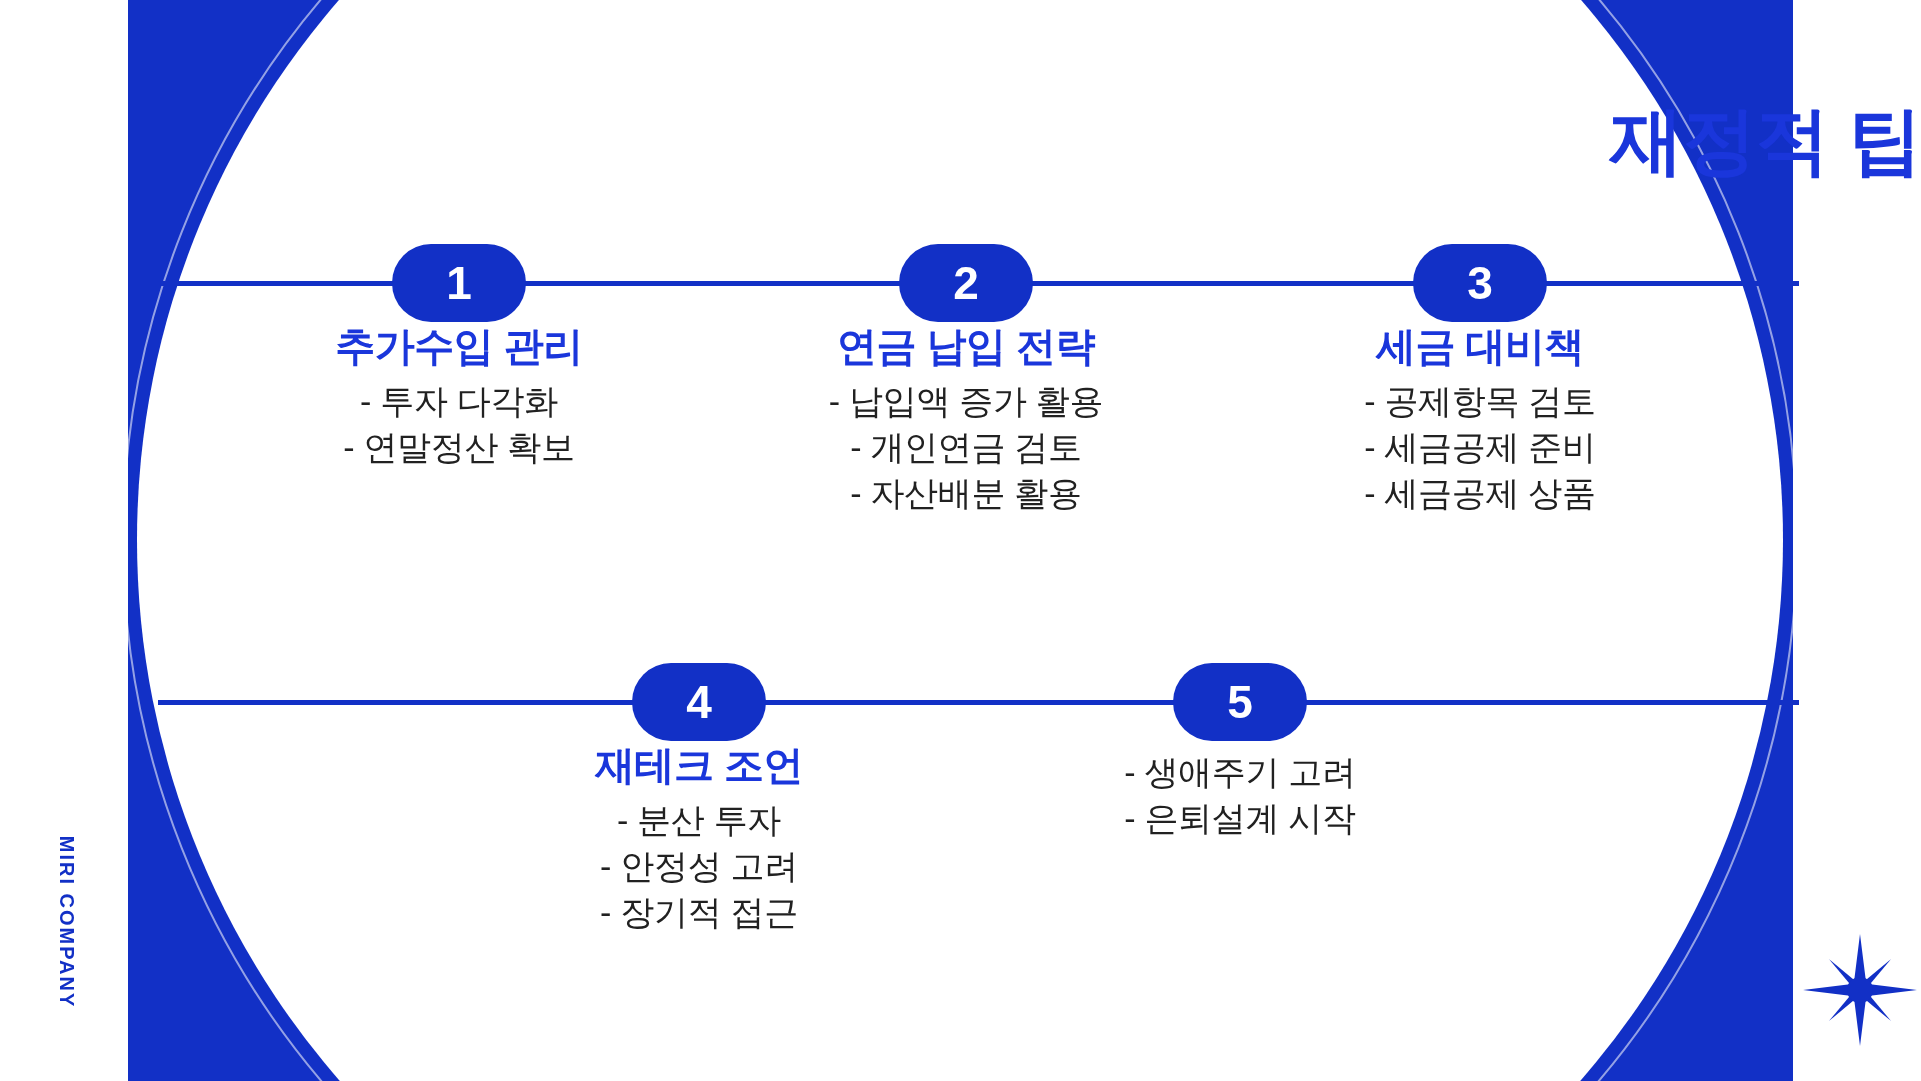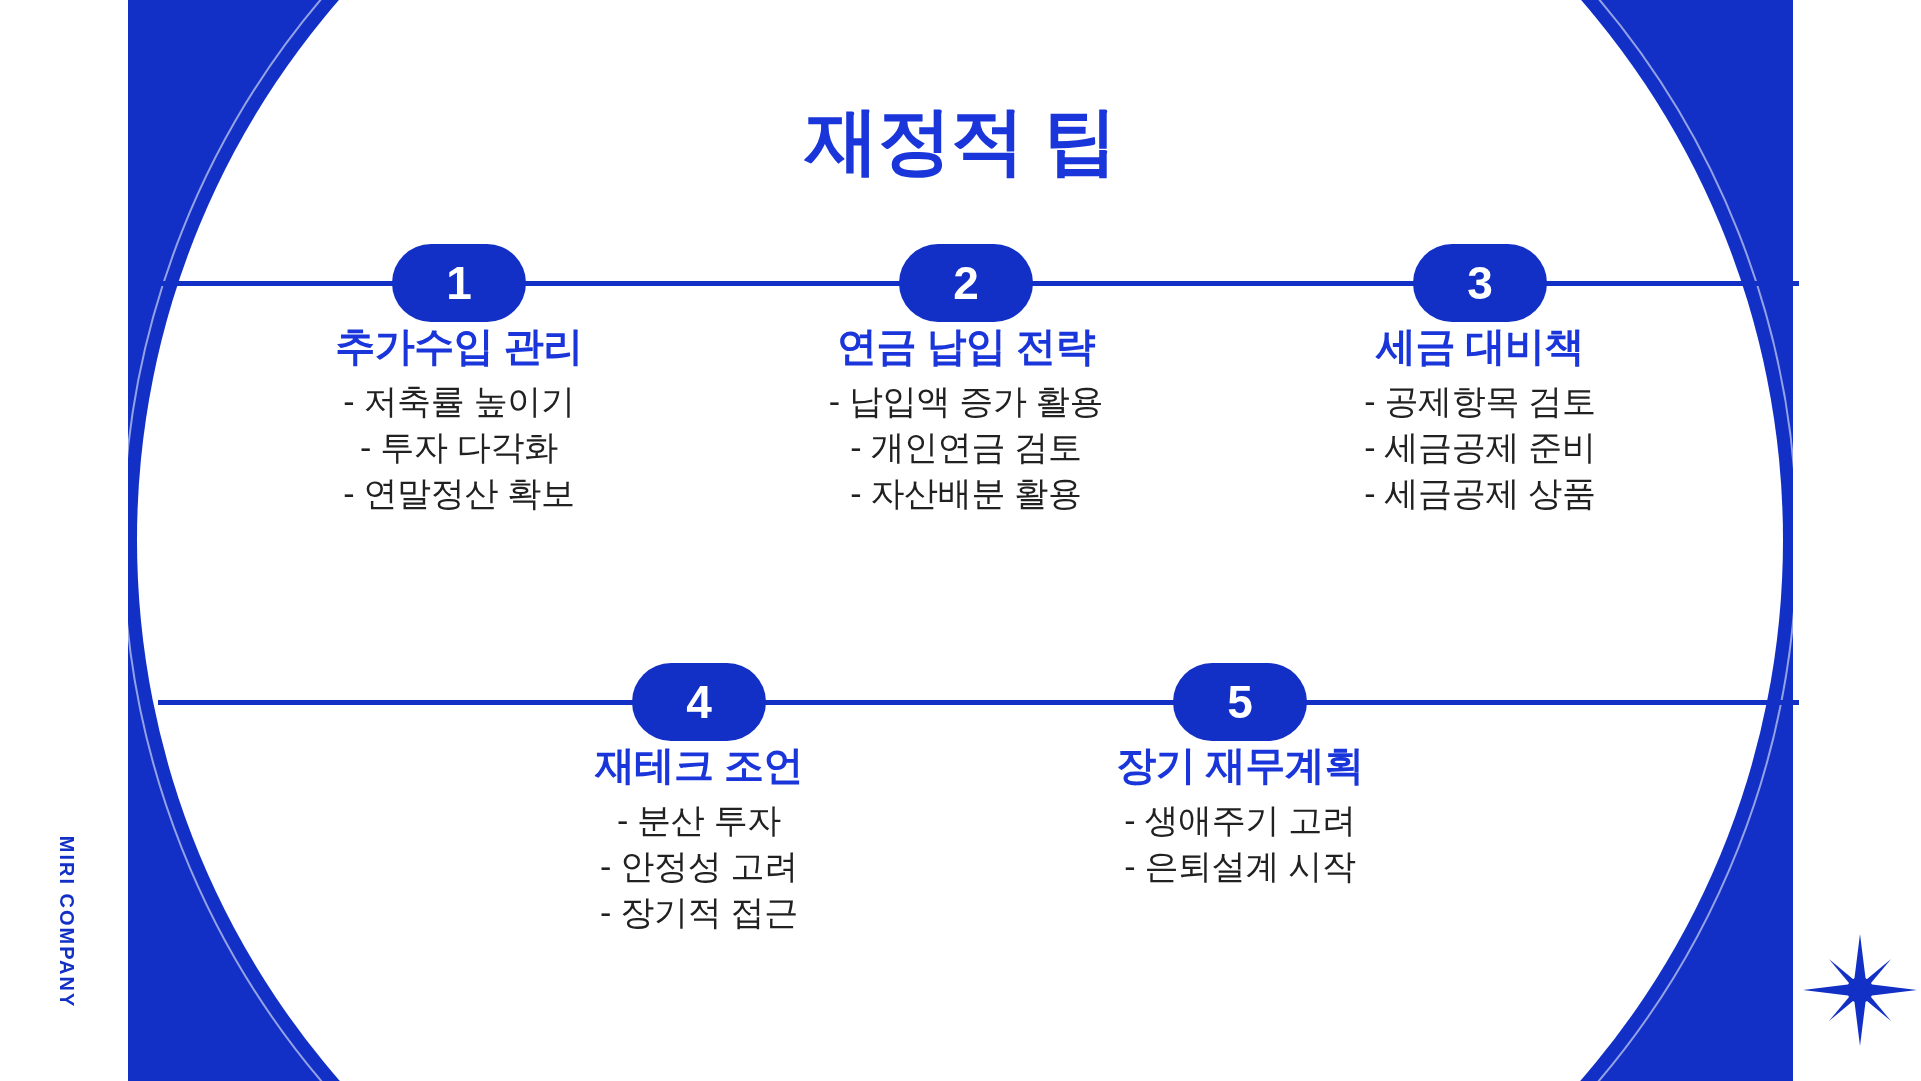--- a/index.html
+++ b/index.html
@@ -24,21 +24,21 @@
   }
   .tip-heading{
     color:var(--accent);
     font-size:40px;font-weight:800;letter-spacing:-0.5px;line-height:48px;
   }
   .bullets{margin-top:8px;}
   .bullet{
     color:var(--ink);font-size:34px;line-height:46px;letter-spacing:-0.3px;
   }
   .slide-title{
-    position:absolute;top:92px;left:0;width:100%;text-align:center;z-index:2;
+    position:absolute;top:92px;left:0;width:100%;text-align:right;z-index:2;
     color:var(--accent);font-size:74px;font-weight:800;letter-spacing:-1px;
   }
   .brand-vertical{
     position:absolute;left:66px;top:922px;z-index:2;
     transform:translate(-50%,-50%) rotate(90deg);
     white-space:nowrap;color:var(--primary);
     font-size:20px;font-weight:600;letter-spacing:2px;
   }
   .sparkle{position:absolute;left:1800px;top:928px;z-index:2;}
 </style>
@@ -55,21 +55,20 @@
 
 <div class="connector row1"></div>
 <div class="connector row2"></div>
 
 <div class="tip-item" style="left:249px;top:244px">
   <div class="pill">
     <span>1</span>
   </div>
   <div class="tip-heading">추가수입 관리</div>
   <div class="bullets">
-    <div class="bullet">- 저축률 높이기</div>
     <div class="bullet">- 투자 다각화</div>
     <div class="bullet">- 연말정산 확보</div>
   </div>
 </div>
 
 <div class="tip-item" style="left:756px;top:244px">
   <div class="pill">
     <span>2</span>
   </div>
   <div class="tip-heading">연금 납입 전략</div>
@@ -101,21 +100,20 @@
     <div class="bullet">- 분산 투자</div>
     <div class="bullet">- 안정성 고려</div>
     <div class="bullet">- 장기적 접근</div>
   </div>
 </div>
 
 <div class="tip-item" style="left:1030px;top:663px">
   <div class="pill">
     <span>5</span>
   </div>
-  <div class="tip-heading">장기 재무계획</div>
   <div class="bullets">
     <div class="bullet">- 생애주기 고려</div>
     <div class="bullet">- 은퇴설계 시작</div>
   </div>
 </div>
 
 <div class="brand-vertical">MIRI COMPANY</div>
 
 <svg class="sparkle" width="120" height="124" viewBox="-60 -62 120 124">
   <g style="fill:var(--primary)">

